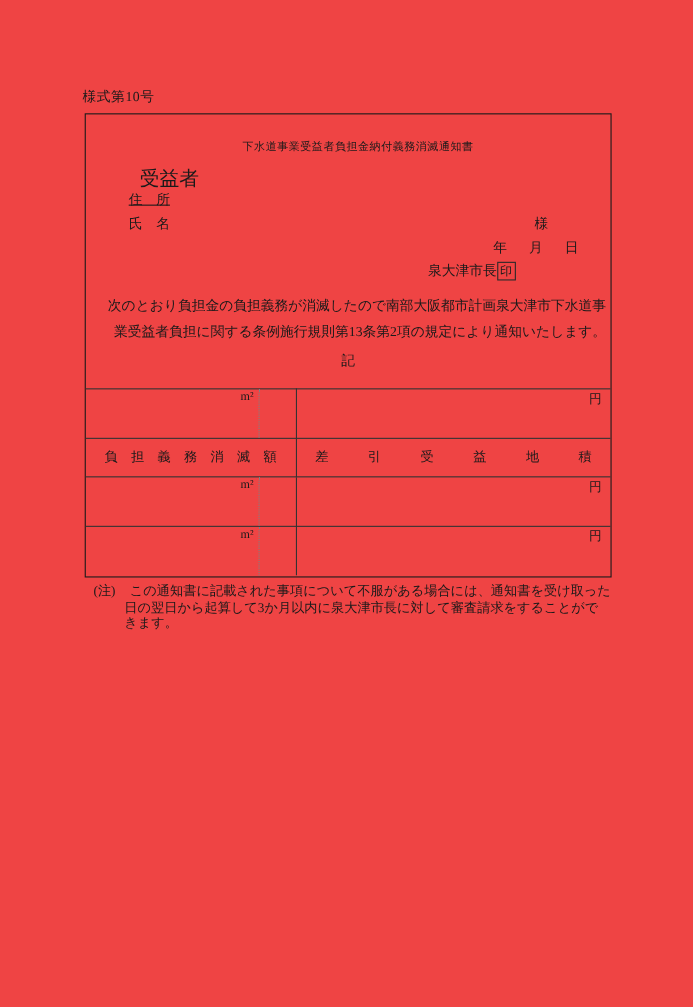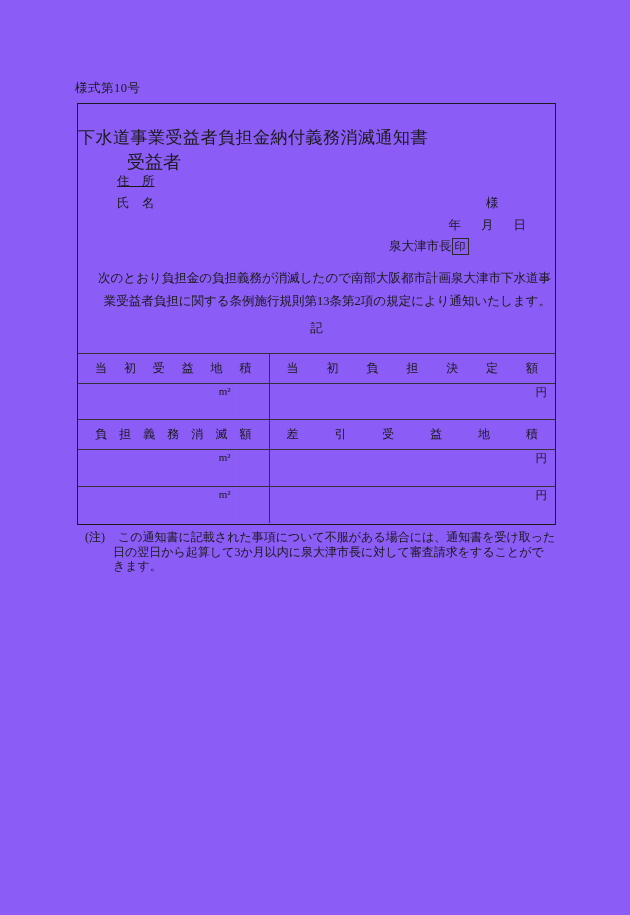--- a/index.html
+++ b/index.html
@@ -1,42 +1,43 @@
 <!DOCTYPE html>
 <html><head>
 <meta charset="utf-8">
 <style>
   * { margin: 0; padding: 0; box-sizing: border-box; }
   html, body { background: #ffffff; }
   .sheet {
     position: relative;
     width: 630px;
     height: 915px;
-    background: #8b5cf6;
+    background: #ef4444;
     font-family: "Liberation Serif", "DejaVu Serif", serif;
     color: #1a1a1a;
     margin: 0 auto;
     overflow: hidden;
   }
   .form-no {
     position: absolute;
     left: 75px; top: 80px;
     font-size: 12.5px;
     letter-spacing: 0.5px;
   }
   .box {
     position: absolute;
     left: 77px; top: 103px;
     width: 479px; height: 422px;
     border: 1.5px solid #1a1a1a;
   }
   .title {
     position: absolute;
-    left: 0; right: 0; top: 22px;
-    font-size: 17px;
+    left: 18px; right: 0; top: 22px;
+    text-align: center;
+    font-size: 10px;
     letter-spacing: 0.5px;
   }
   .beneficiary { position: absolute; left: 17px; top: 46px; font-size: 18px; margin-left: 32px; }
   .addr-label  { position: absolute; left: 39px; top: 69px; font-size: 12.5px; text-decoration: underline; }
   .name-label  { position: absolute; left: 39px; top: 91px; font-size: 12.5px; text-align: center; }
   .honorific   { position: absolute; left: 408px; top: 91px; font-size: 12.5px; }
   .date-row {
     position: absolute; right: 29px; top: 113px;
     display: flex; gap: 20px;
     font-size: 12.5px;
@@ -148,24 +149,20 @@
     <div class="body-par">次のとおり負担金の負担義務が消滅したので南部大阪都市計画泉大津市下水道事業受益者負担に関する条例施行規則第13条第2項の規定により通知いたします。</div>
 
     <div class="record-heading">記</div>
 
     <table class="grid">
       <colgroup>
         <col style="width:191px">
         <col>
       </colgroup>
       <tbody>
-        <tr class="hdr-row">
-          <td class="hdr">当初受益地積</td>
-          <td class="hdr">当初負担決定額</td>
-        </tr>
         <tr class="val-row">
           <td class="val">
             <span class="val-text"></span>
             <span class="unit-m2">m²</span>
             <span class="dotline"></span>
           </td>
           <td class="val">
             <span class="val-text"></span>
             <span class="unit-yen">円</span>
           </td>

